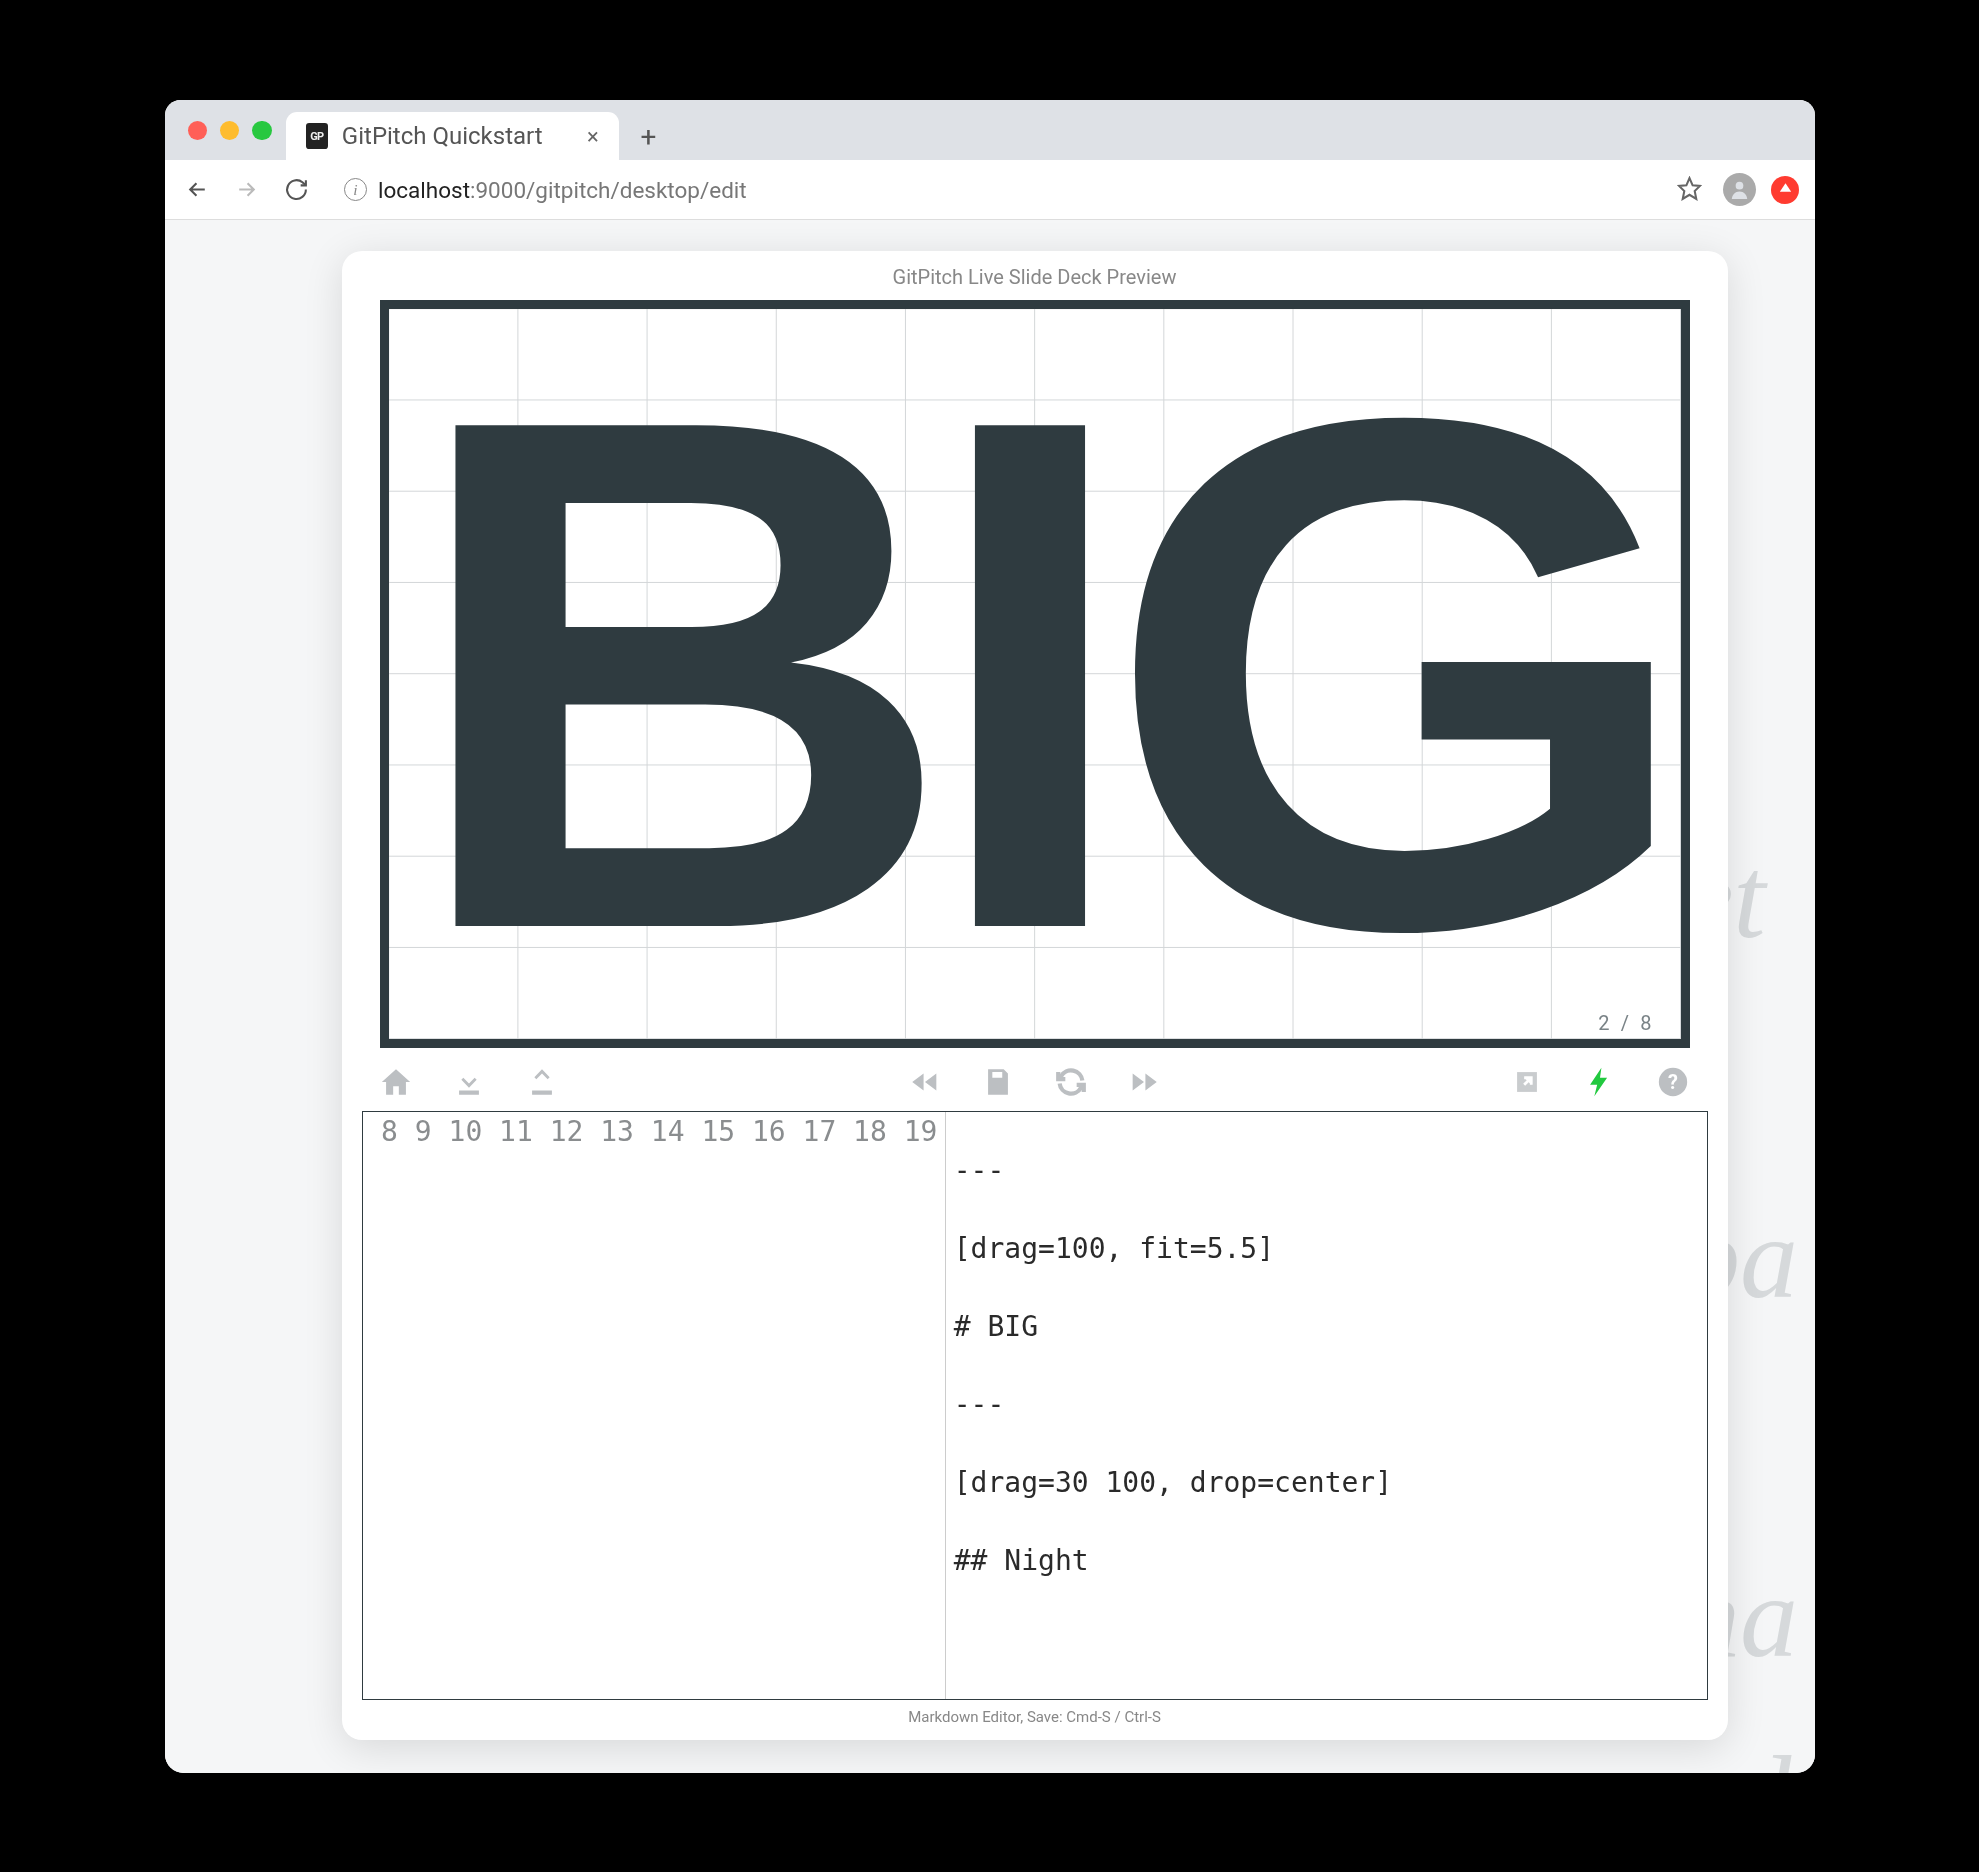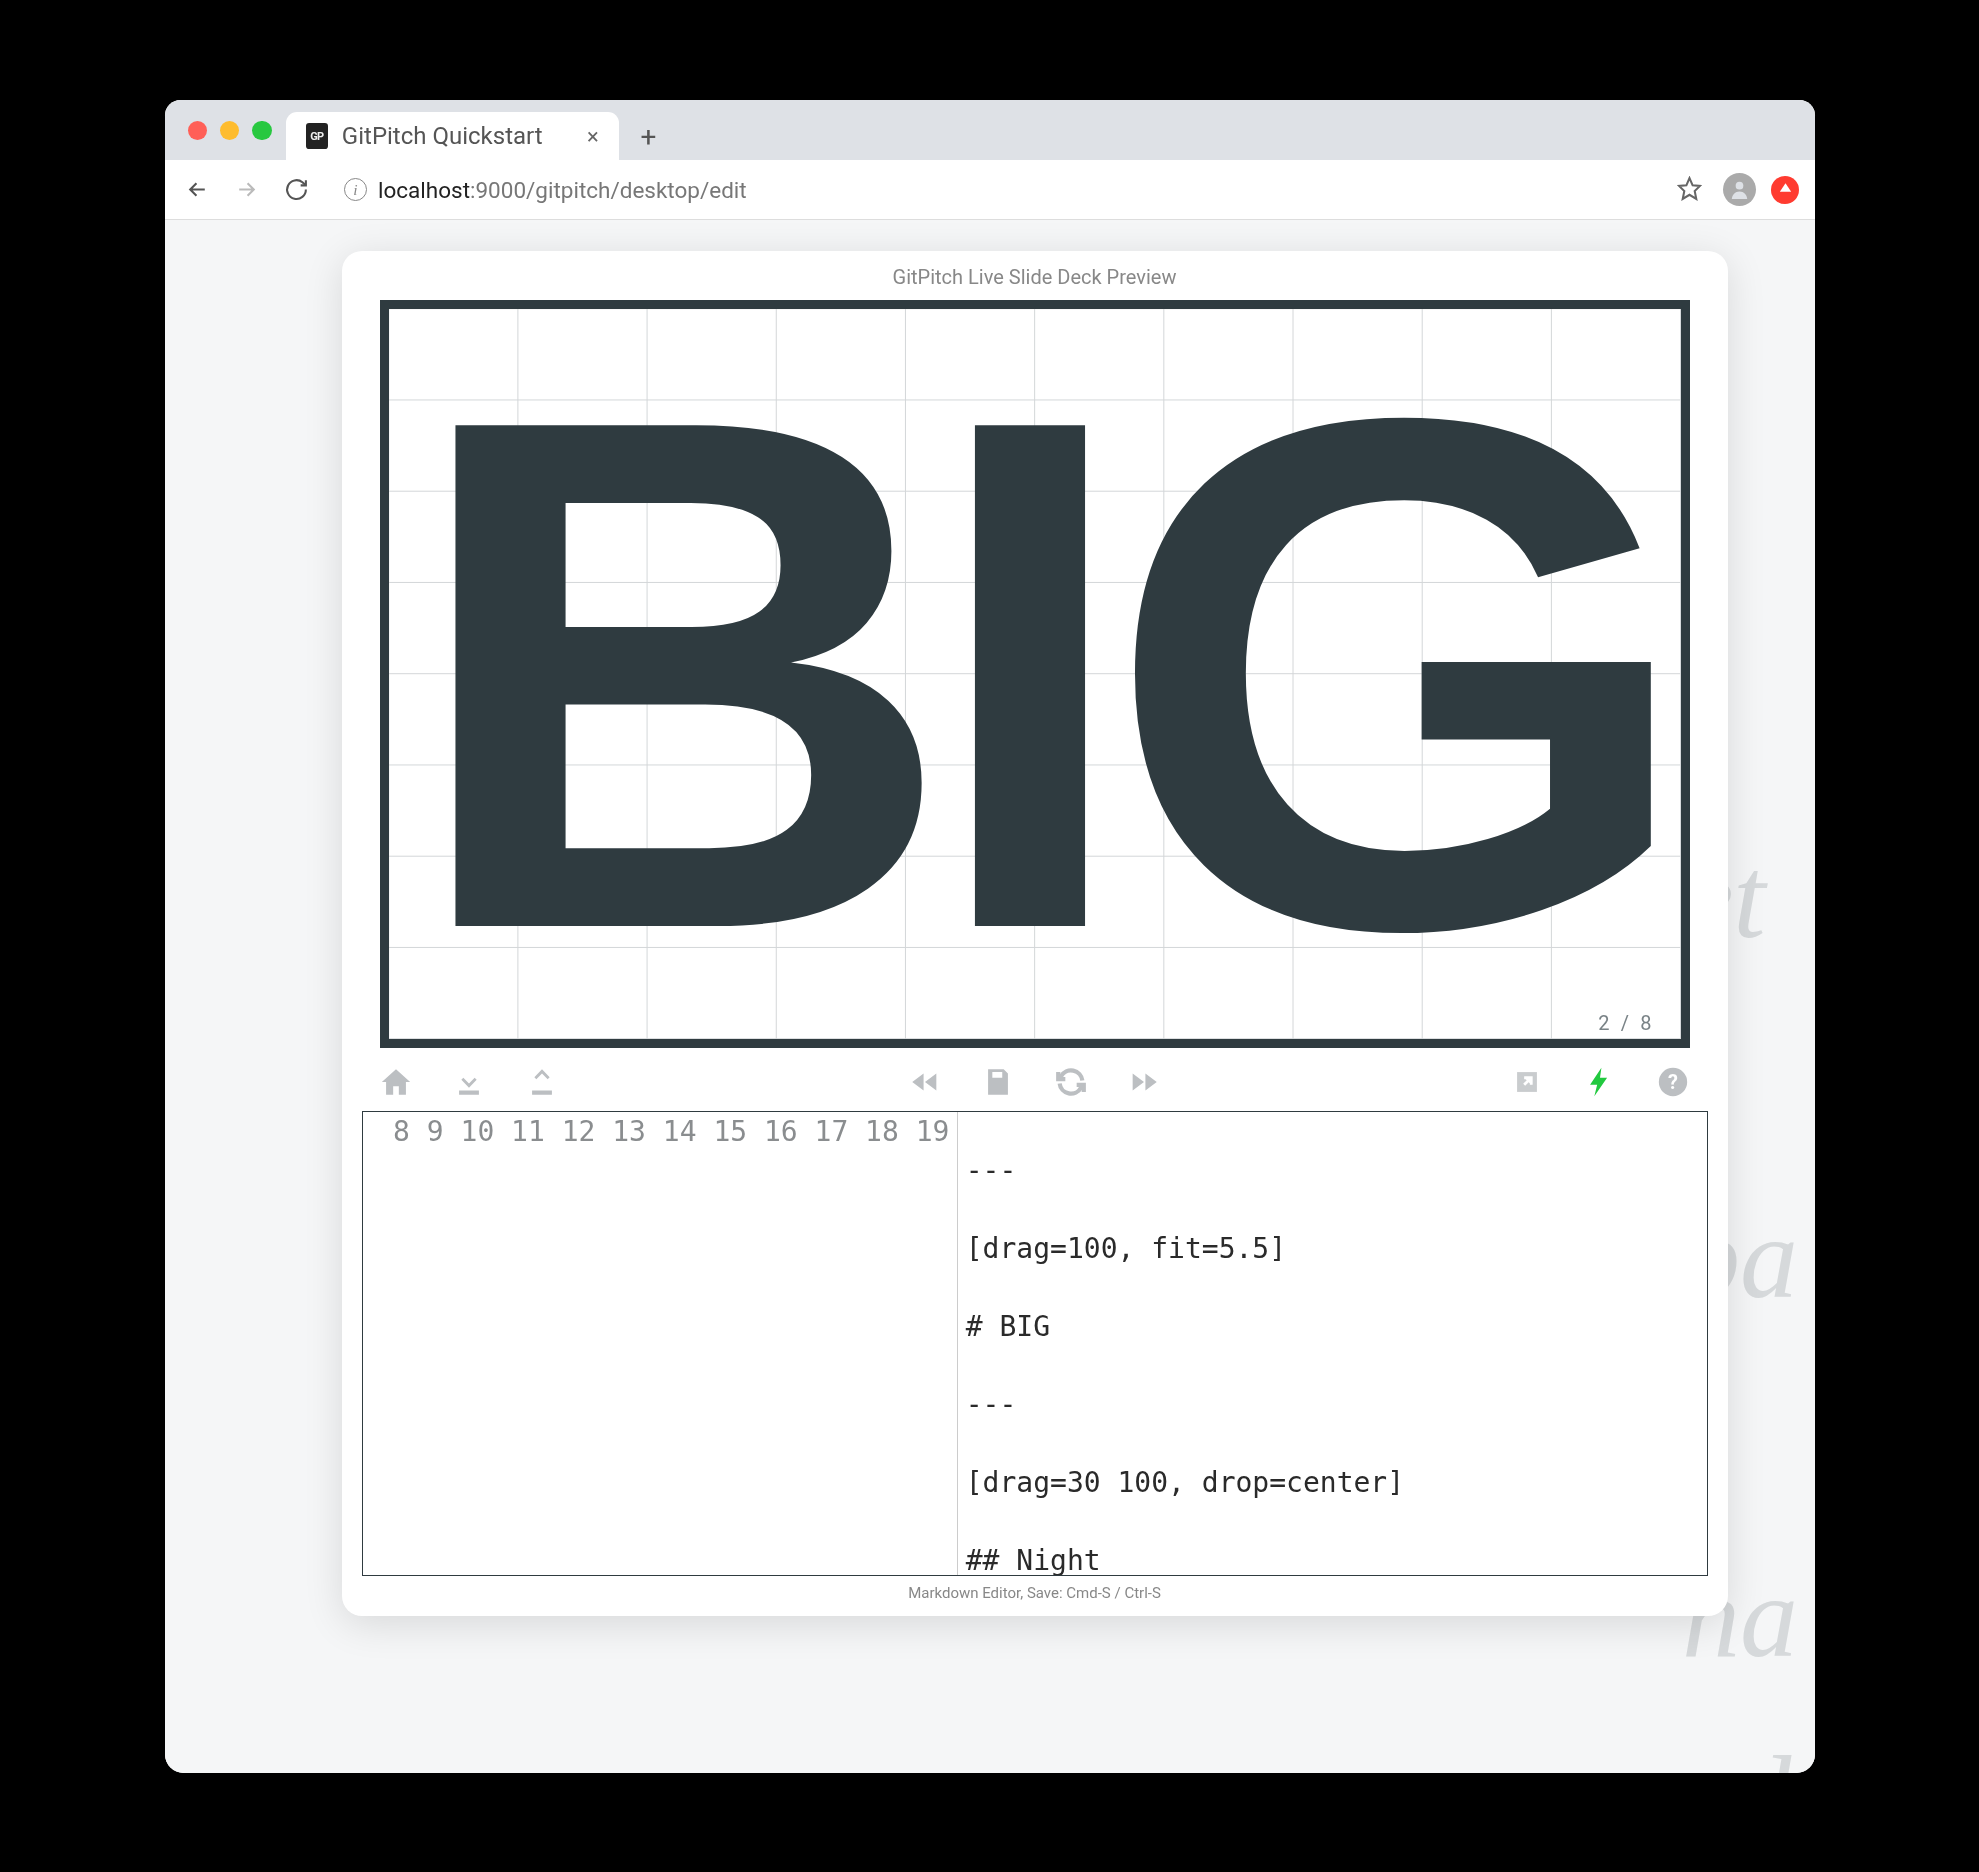--- a/index.html
+++ b/index.html
@@ -227,28 +227,27 @@
       align-items: center;
       justify-content: center;
       color: #bcbfc2;
       cursor: pointer;
     }
     .tb-icon svg { width: 34px; height: 34px; }
     .tb-icon.active { color: #22c93f; }
     .editor {
       margin: 3.1px 20px 0;
       border: 1.5px solid #2f3b40;
-      height: 465px;
+      height: 589px;
       display: flex;
       font-family: "SF Mono", Consolas, monospace;
       font-size: 28px;
       line-height: 39px;
       overflow: hidden;
       background: #fff;
-      padding-left: 12px;
     }
     .gutter {
       background: #fff;
       color: #8a8d8f;
       text-align: right;
       padding: 0 7.7px 0 18.6px;
       border-right: 0.8px solid #ccc;
       user-select: none;
     }
     .code {

